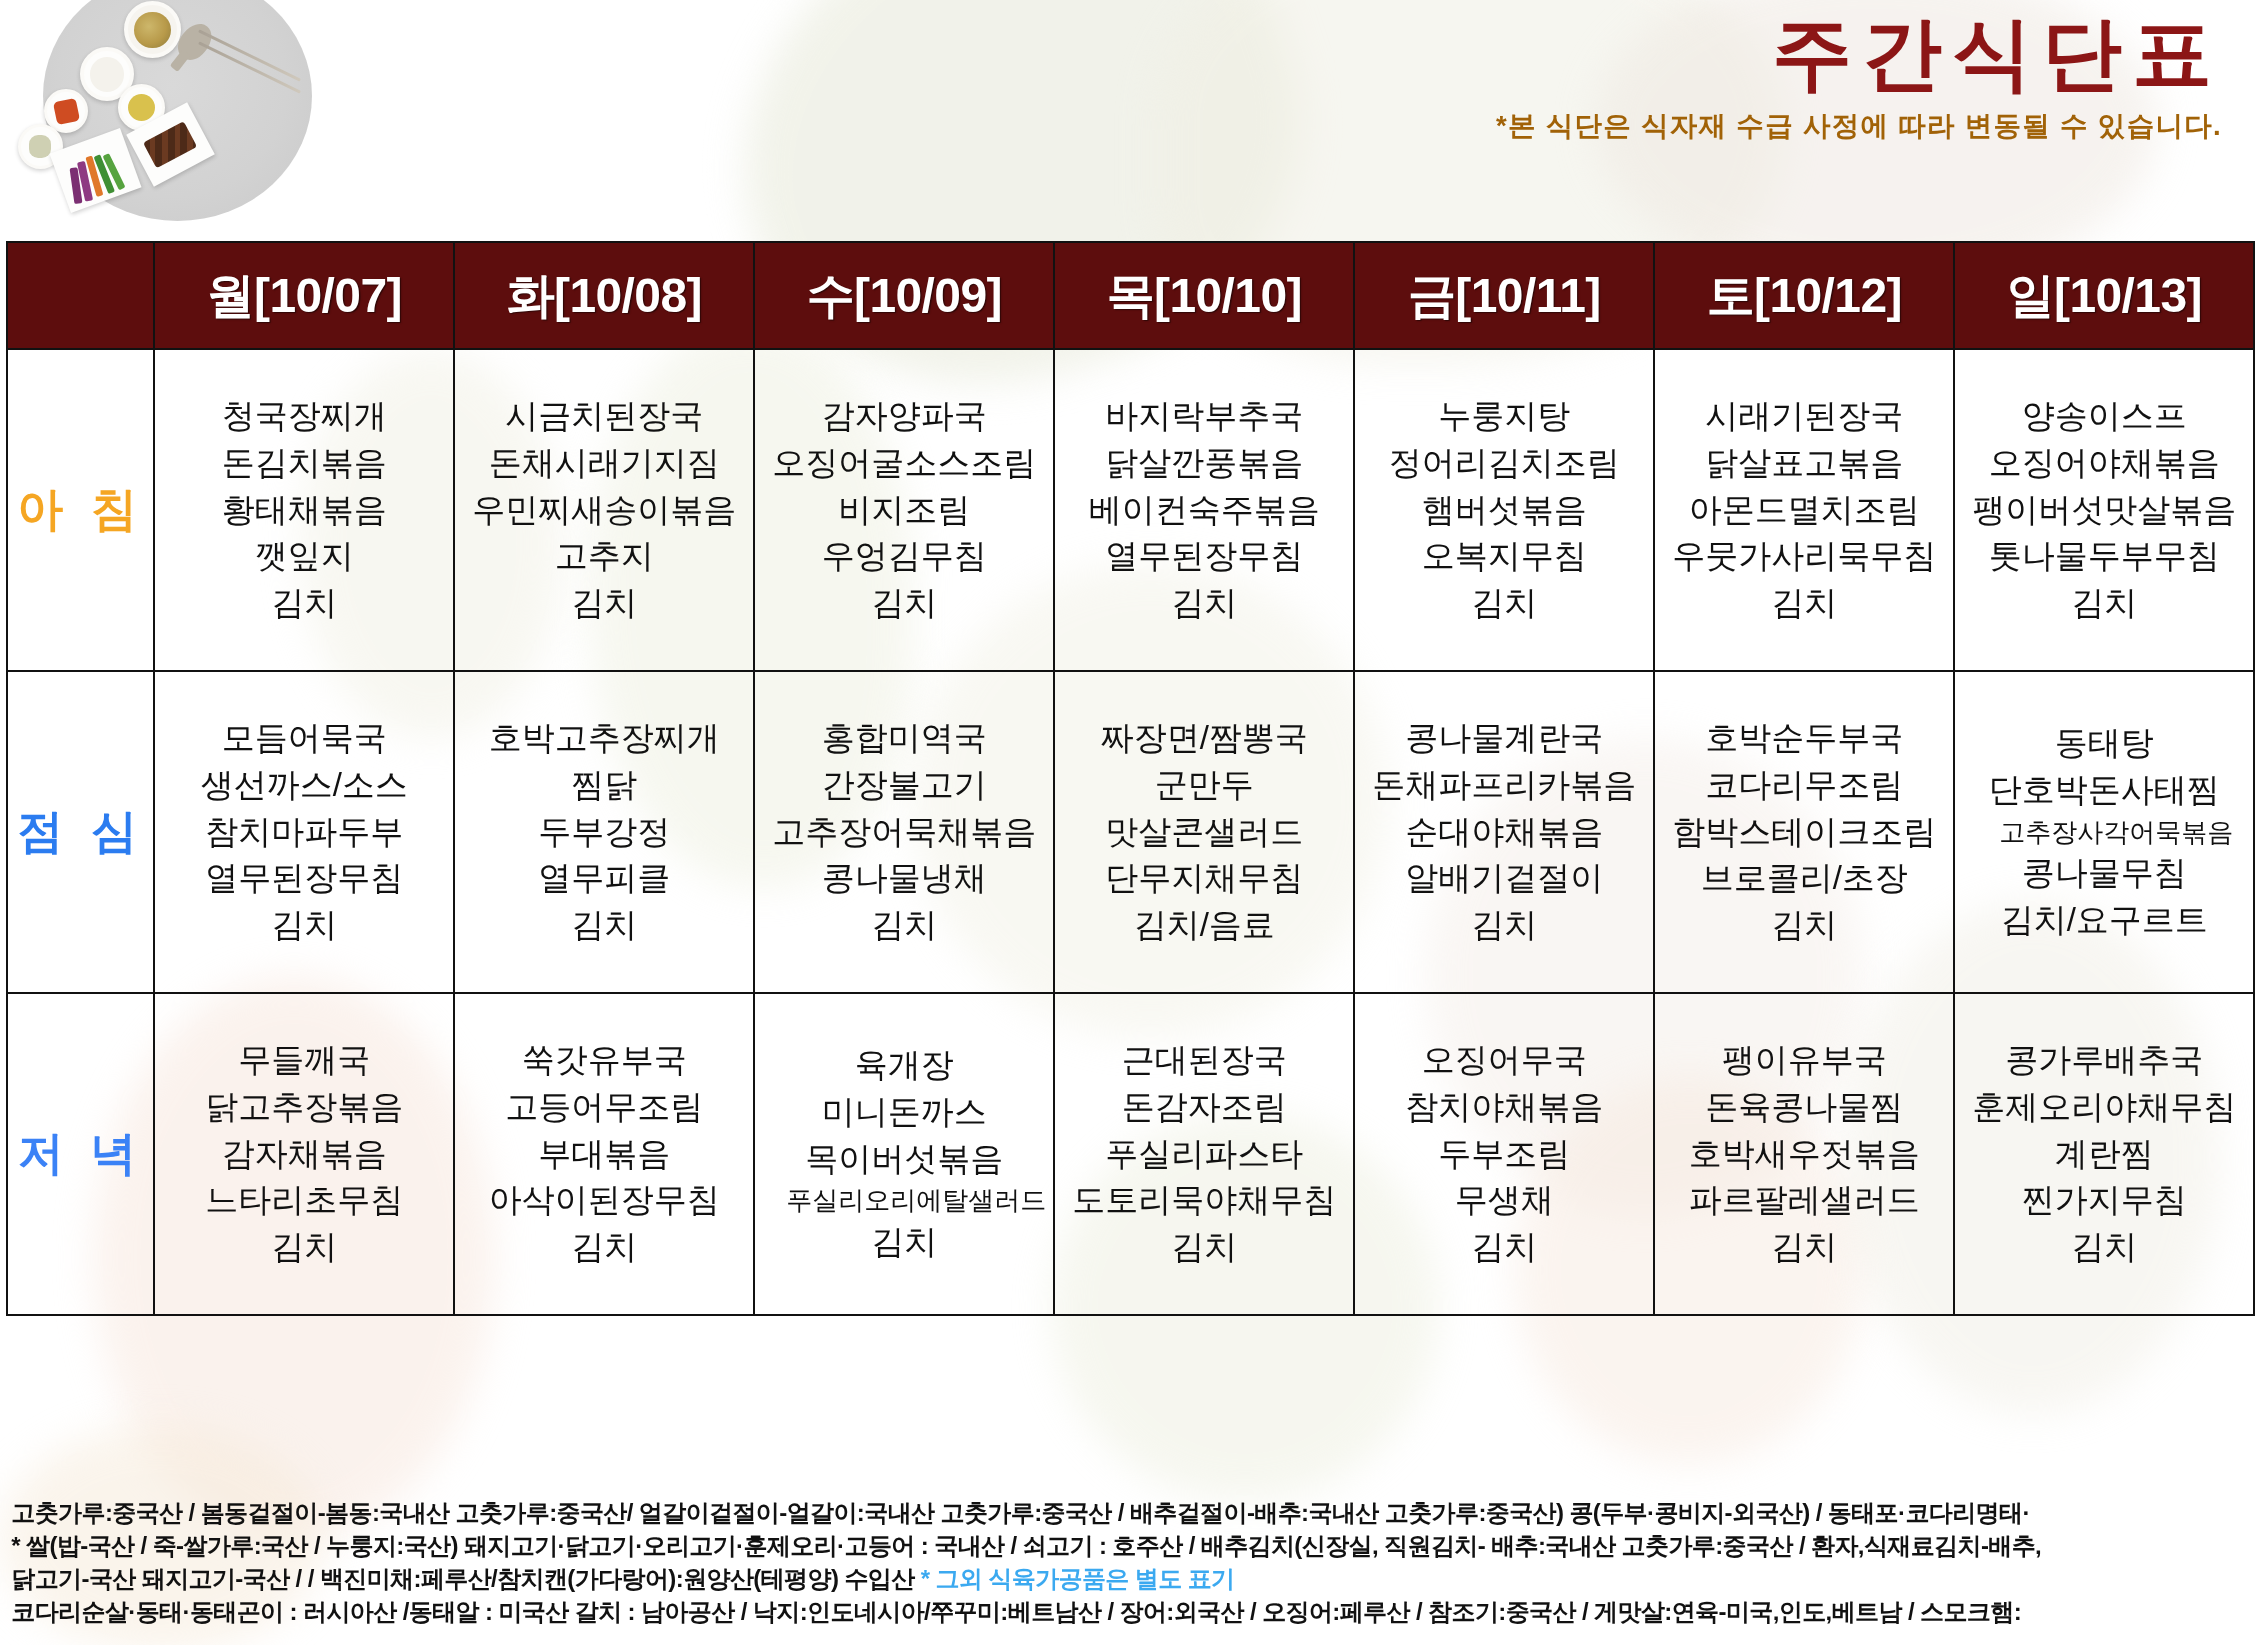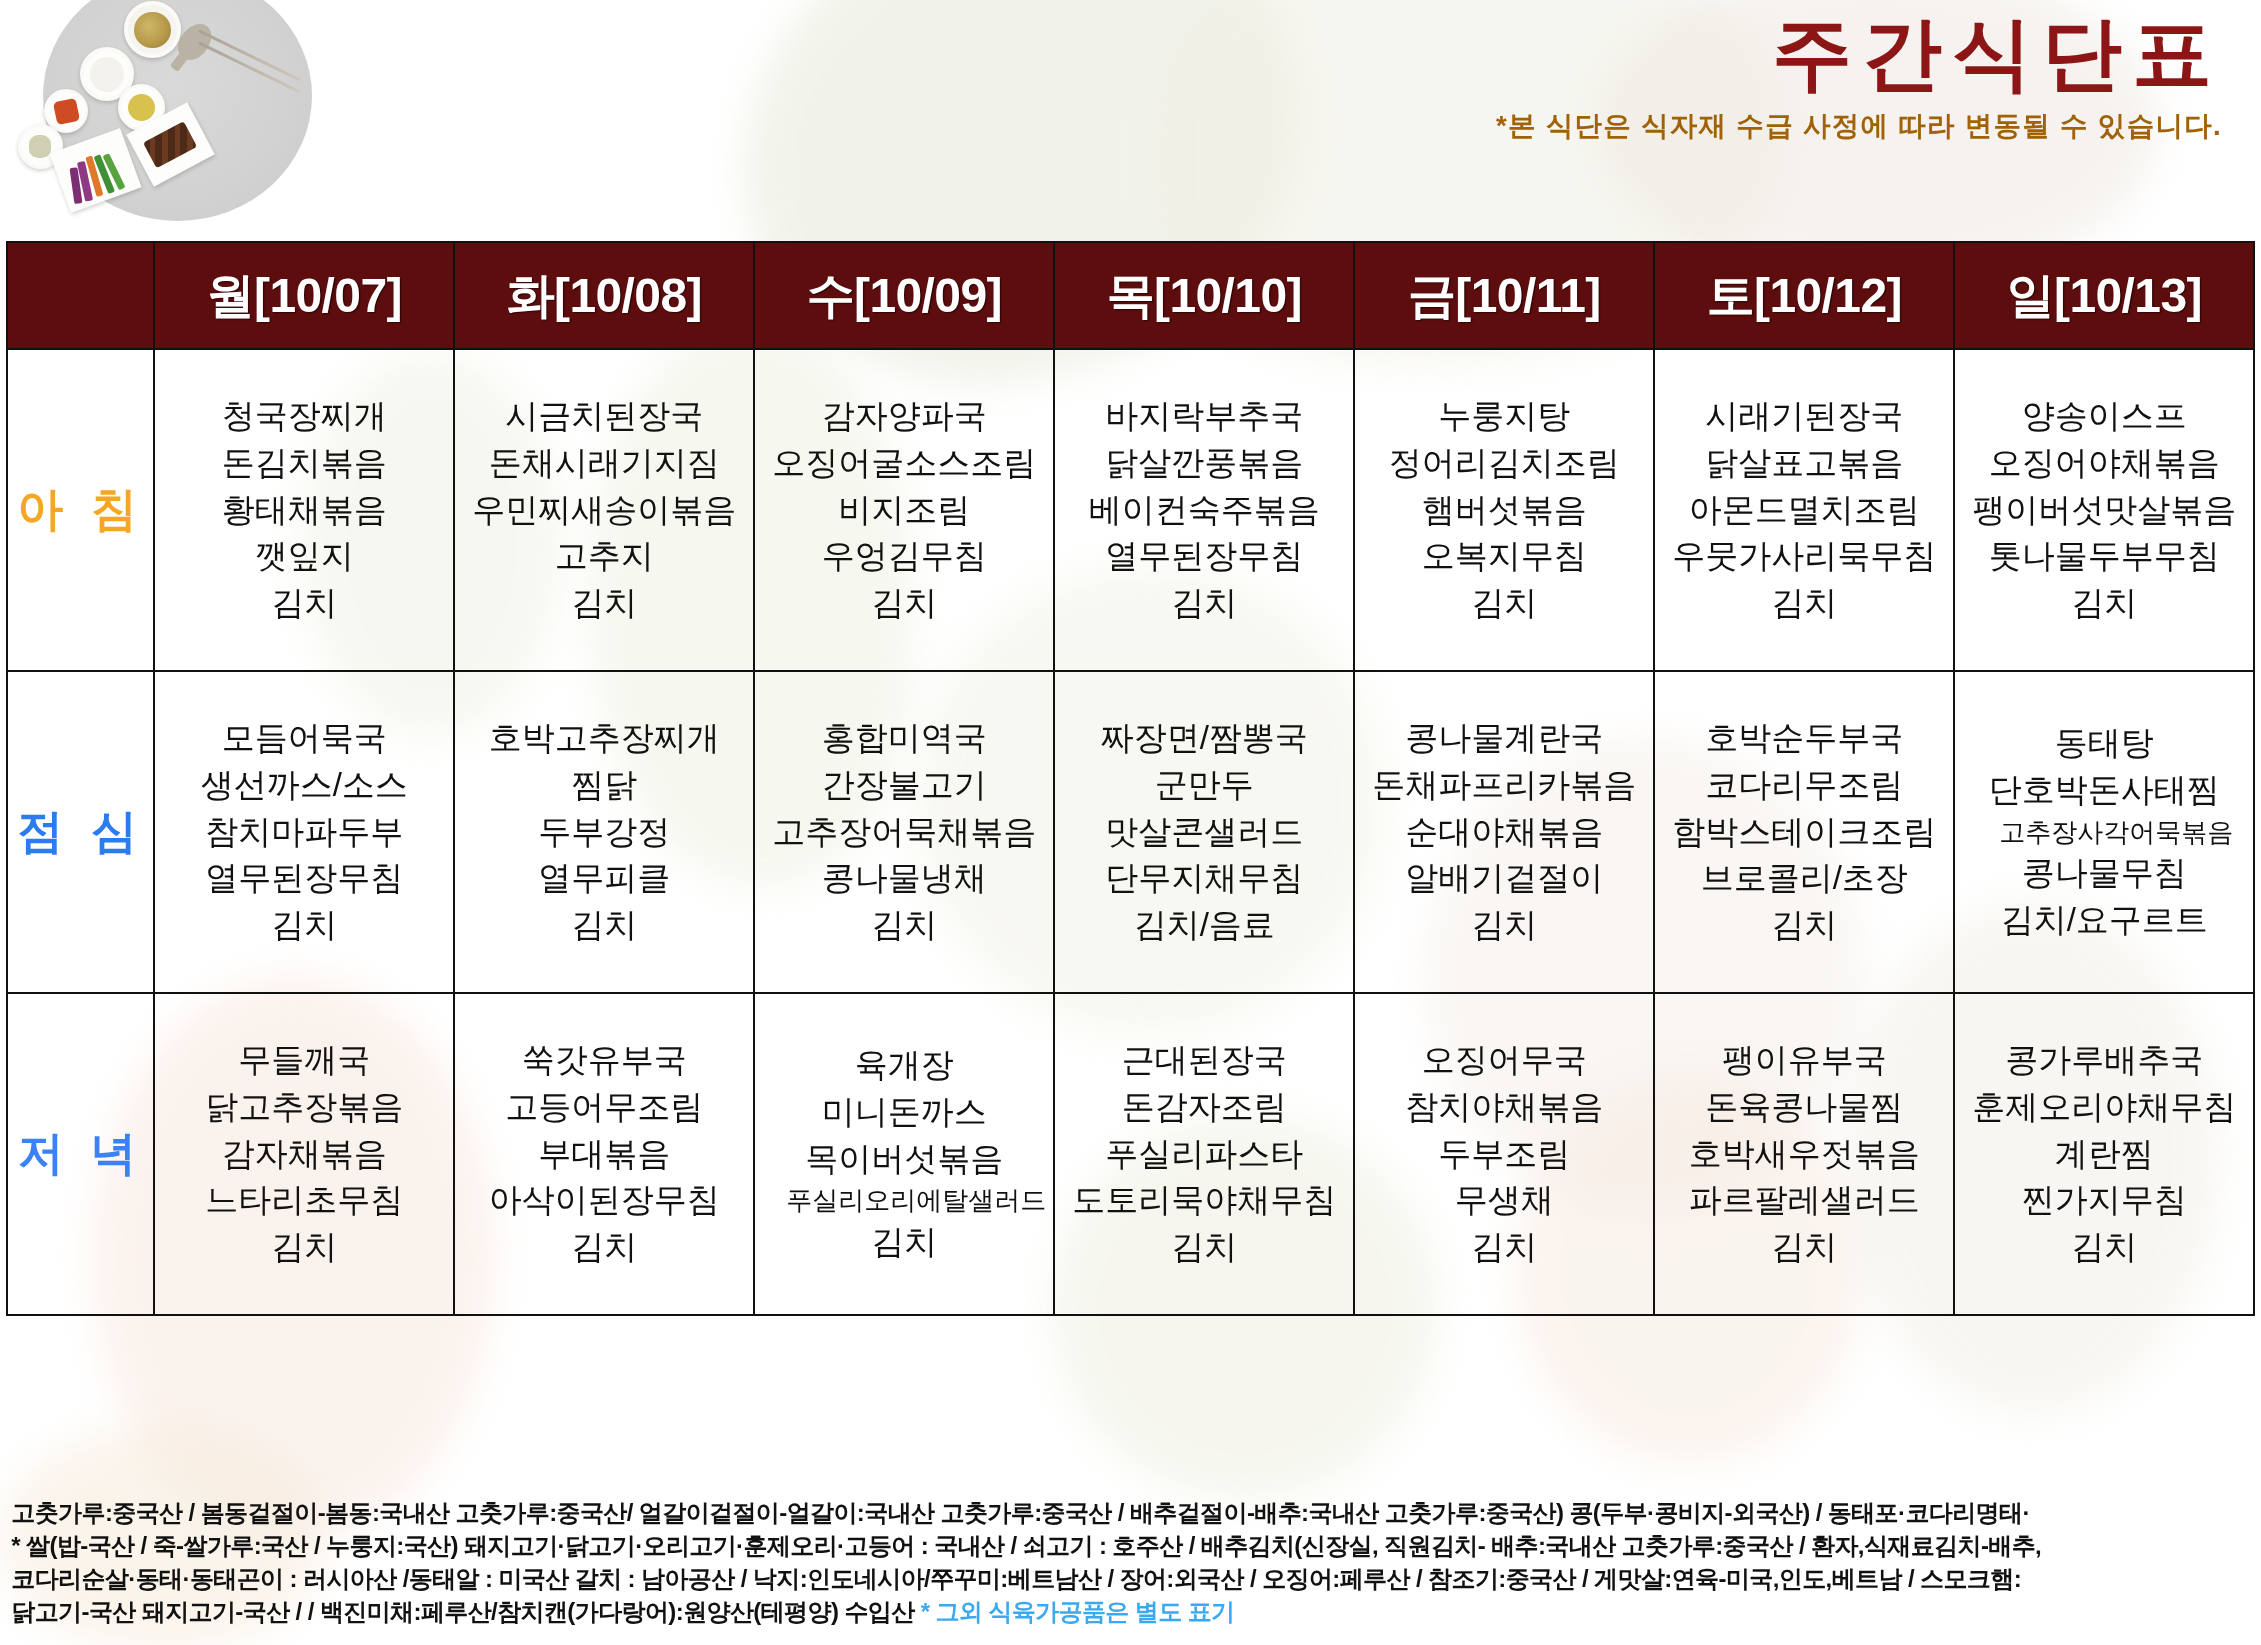--- a/index.html
+++ b/index.html
@@ -349,16 +349,16 @@
           <span class="dish-line">찐가지무침</span>
           <span class="dish-line">김치</span>
         </td>
       </tr>
     </tbody>
 </table>
 
 <div class="footer">
   <div>고춧가루:중국산 /  봄동겉절이-봄동:국내산 고춧가루:중국산/ 얼갈이겉절이-얼갈이:국내산 고춧가루:중국산 / 배추겉절이-배추:국내산 고춧가루:중국산) 콩(두부·콩비지-외국산) / 동태포·코다리명태·</div>
   <div>* 쌀(밥-국산 / 죽-쌀가루:국산 / 누룽지:국산) 돼지고기·닭고기·오리고기·훈제오리·고등어 : 국내산  /   쇠고기 : 호주산 / 배추김치(신장실, 직원김치- 배추:국내산 고춧가루:중국산 / 환자,식재료김치-배추,</div>
+  <div><span>닭고기-국산 돼지고기-국산 /  / 백진미채:페루산/참치캔(가다랑어):원양산(테평양) 수입산 </span><span class="blue">* 그외 식육가공품은 별도 표기</span></div>
   <div>코다리순살·동태·동태곤이 : 러시아산 /동태알 : 미국산 갈치 : 남아공산 / 낙지:인도네시아/쭈꾸미:베트남산 / 장어:외국산 / 오징어:페루산 / 참조기:중국산 / 게맛살:연육-미국,인도,베트남 / 스모크햄:</div>
-  <div><span>닭고기-국산 돼지고기-국산 /  / 백진미채:페루산/참치캔(가다랑어):원양산(테평양) 수입산 </span><span class="blue">* 그외 식육가공품은 별도 표기</span></div>
 </div>
 
 
 </body></html>

